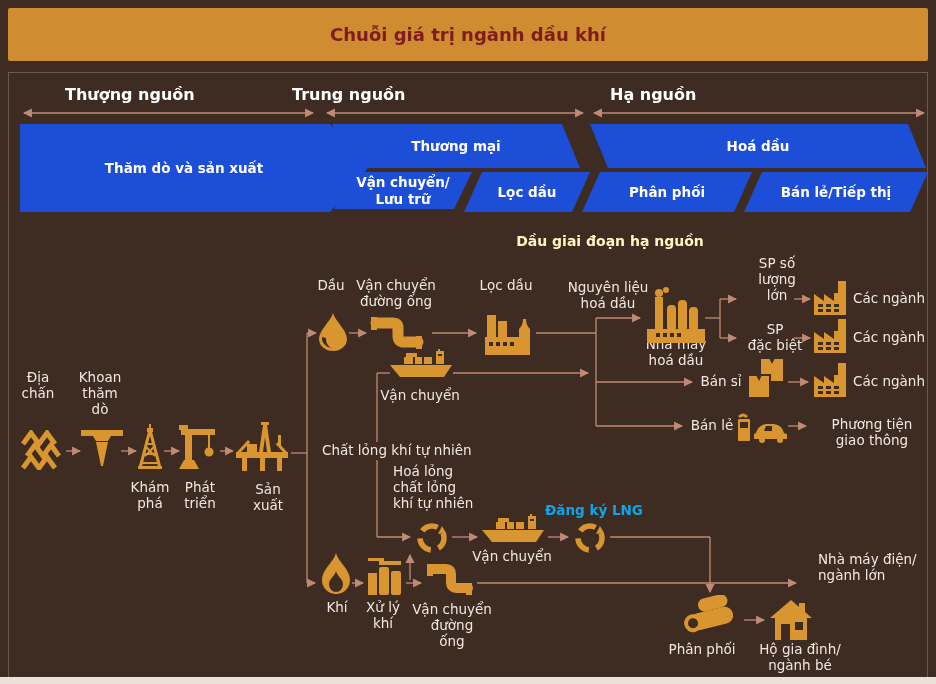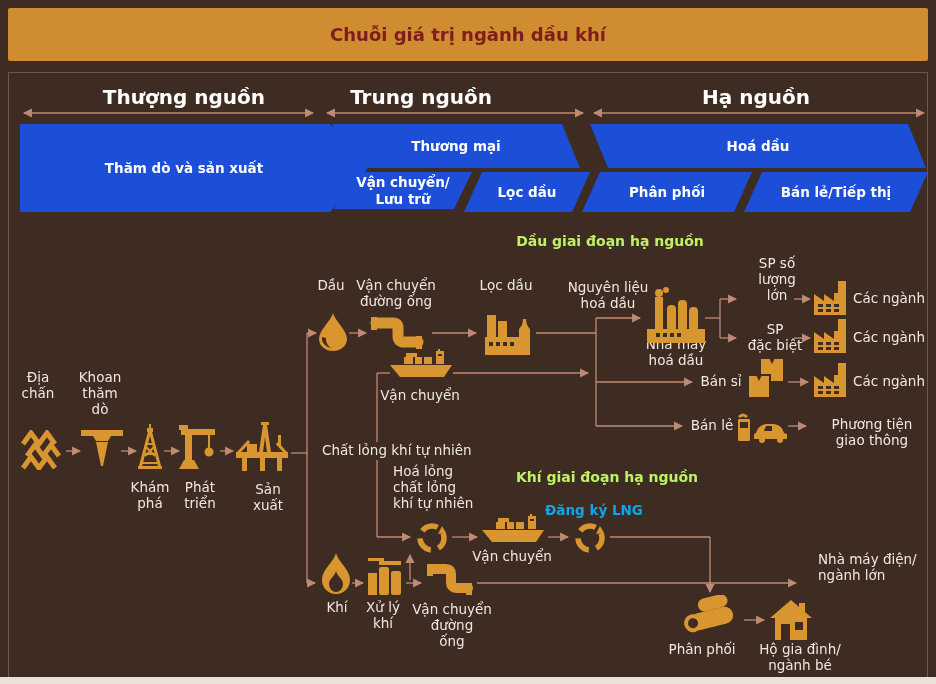--- a/index.html
+++ b/index.html
@@ -3,28 +3,28 @@
 <meta charset="utf-8">
 <style>
   html,body{margin:0;padding:0;background:#3E2C23;}
   #canvas{position:relative;width:936px;height:684px;background:#3E2C23;overflow:hidden;
           font-family:"DejaVu Sans","Liberation Sans",sans-serif;}
   .abs{position:absolute;}
   .titlebar{position:absolute;left:8px;top:8px;width:920px;height:53px;background:#D08C31;
             border-radius:2px;display:flex;align-items:center;justify-content:center;
             color:#7f1d1d;font-weight:bold;font-size:18px;}
   .panel{position:absolute;left:8px;top:72px;width:918px;height:604px;border:1px solid #6A584C;}
-  .sec{position:absolute;color:#FFFFFF;font-weight:bold;font-size:20px;text-align:right;}
+  .sec{position:absolute;color:#FFFFFF;font-weight:bold;font-size:16px;text-align:left;}
   .chev{position:absolute;background:#1d4ed8;color:#FFFFFF;font-weight:bold;font-size:13.5px;
         display:flex;align-items:center;justify-content:center;text-align:center;
         line-height:1.2;white-space:pre-line;}
   .lbl{position:absolute;color:#EFE8E1;font-size:13.5px;line-height:1.18;
        white-space:pre-line;text-align:center;}
   .lbl.left{text-align:left;}
-  .lbl.blue{color:#bef264;font-weight:bold;font-size:14px;}
+  .lbl.blue{color:#fef9c3;font-weight:bold;font-size:14px;}
   .lbl.boldw{font-weight:bold;color:#0ea5e9;}
   .lbl.bgfill{background:#3E2C23;padding:1px 3px;}
   .strip{position:absolute;left:0;top:677px;width:936px;height:7px;background:#E9E2D8;}
   .icon{position:absolute;}
   svg{display:block;}
 </style>
 </head>
 <body>
 
 <div id="canvas">
@@ -98,21 +98,20 @@
   <div class="chev" style="left:332px;top:124px;width:248px;height:44px;clip-path:polygon(0 0,230px 0,100% 100%,18px 100%)">Thương mại</div>
   <div class="chev" style="left:590px;top:124px;width:336px;height:44px;clip-path:polygon(0 0,318px 0,100% 100%,18px 100%)">Hoá dầu</div>
 
   <div class="chev" style="left:334px;top:172px;width:138px;height:37px;clip-path:polygon(18px 0,138px 0,120px 100%,0 100%)">Vận chuyển/
 Lưu trữ</div>
   <div class="chev" style="left:464px;top:172px;width:126px;height:40px;clip-path:polygon(18px 0,126px 0,108px 100%,0 100%)">Lọc dầu</div>
   <div class="chev" style="left:582px;top:172px;width:170px;height:40px;clip-path:polygon(18px 0,170px 0,152px 100%,0 100%)">Phân phối</div>
   <div class="chev" style="left:744px;top:172px;width:184px;height:40px;clip-path:polygon(18px 0,184px 0,166px 100%,0 100%)">Bán lẻ/Tiếp thị</div>
 
   <div class="lbl blue" style="left:515px;top:233px;width:190px">Dầu giai đoạn hạ nguồn</div>
-  <div class="lbl blue" style="left:512px;top:469px;width:190px">Khí giai đoạn hạ nguồn</div>
 
   <div class="lbl" style="left:10px;top:370px;width:56px">Địa
 chấn</div>
   <div class="lbl" style="left:72px;top:370px;width:56px">Khoan
 thăm
 dò</div>
   <div class="lbl" style="left:122px;top:480px;width:56px">Khám
 phá</div>
   <div class="lbl" style="left:172px;top:480px;width:56px">Phát
 triển</div>

